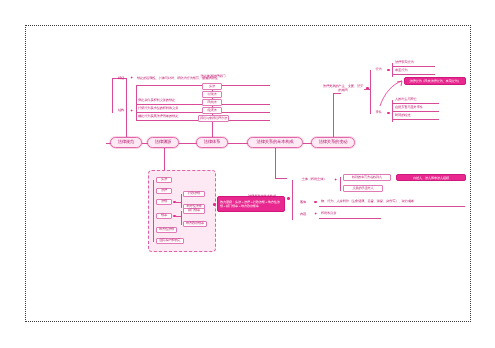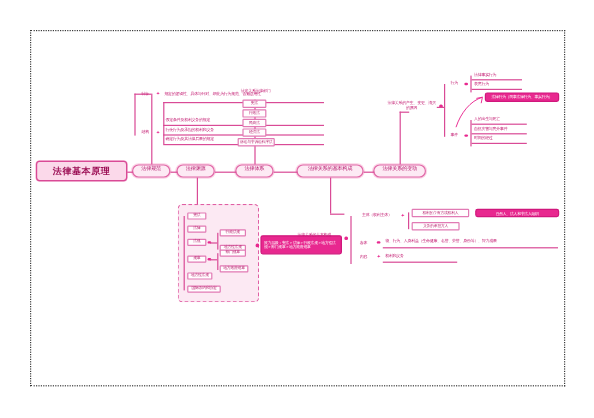--- a/index.html
+++ b/index.html
@@ -112,21 +112,20 @@
   }
   .arrow{position:absolute;}
 </style>
 </head>
 <body>
 
 <div id="canvas">
 
   <div class="page-frame"></div>
 
-  <div class="node root" style="left:30px;top:134px;width:76px;height:17px;">法律基本原理</div>
 
   <div class="node pill" style="left:110px;top:137px;width:32px;height:11px;">法律规范</div>
   <div class="node pill" style="left:147px;top:137px;width:32px;height:11px;">法律渊源</div>
   <div class="node pill" style="left:196px;top:137px;width:32px;height:11px;">法律体系</div>
   <div class="node pill" style="left:247px;top:137px;width:56px;height:11px;">法律关系的基本构成</div>
   <div class="node pill" style="left:311px;top:137px;width:44px;height:11px;">法律关系的变动</div>
 
   <div class="ln h" style="left:106px;top:142.5px;width:5px;"></div>
   <div class="ln h" style="left:142px;top:142.5px;width:6px;"></div>
   <div class="ln h" style="left:179px;top:142.5px;width:18px;"></div>

